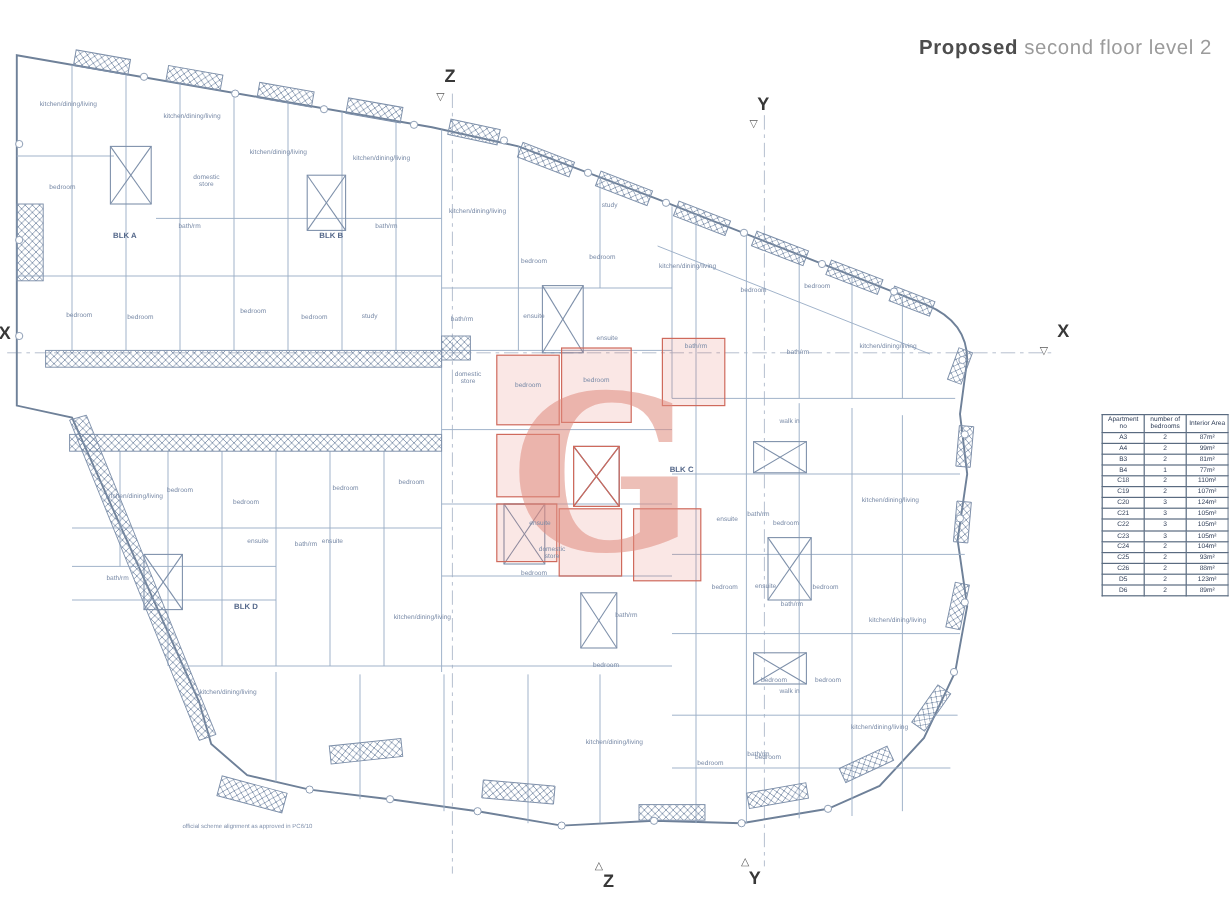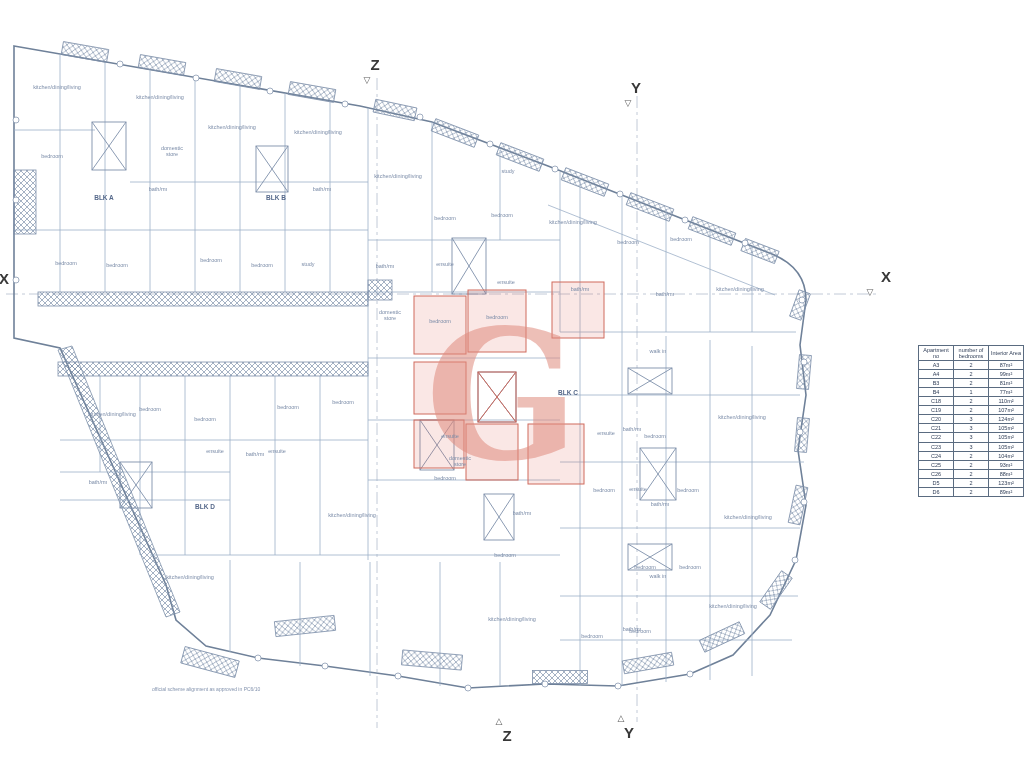--- a/index.html
+++ b/index.html
@@ -200,20 +200,23 @@
     <rect x="478" y="372" width="38" height="50" fill="none"></rect>
     <line x1="478" y1="372" x2="516" y2="422"></line>
         <line x1="516" y1="372" x2="478" y2="422"></line>
   </g>
 
   <g>
     <text x="502" y="458" text-anchor="middle" font-family="DejaVu Serif, serif" font-size="180" font-weight="bold" fill="#e08b7e" opacity="0.55">G</text>
   </g>
 </svg>
 
+<div class="title">
+  <span class="bold">Proposed</span><span class="light"> second floor level 2</span>
+</div>
 
 <span class="marker" style="left:375px;top:64px">Z</span>
 <span class="tri" style="left:367px;top:80px">▽</span>
 <span class="marker" style="left:636px;top:87px">Y</span>
 <span class="tri" style="left:628px;top:103px">▽</span>
 <span class="marker" style="left:886px;top:276px">X</span>
 <span class="tri" style="left:870px;top:292px">▽</span>
 <span class="marker" style="left:4px;top:278px">X</span>
 <span class="marker" style="left:507px;top:735px">Z</span>
 <span class="tri" style="left:499px;top:721px">△</span>

